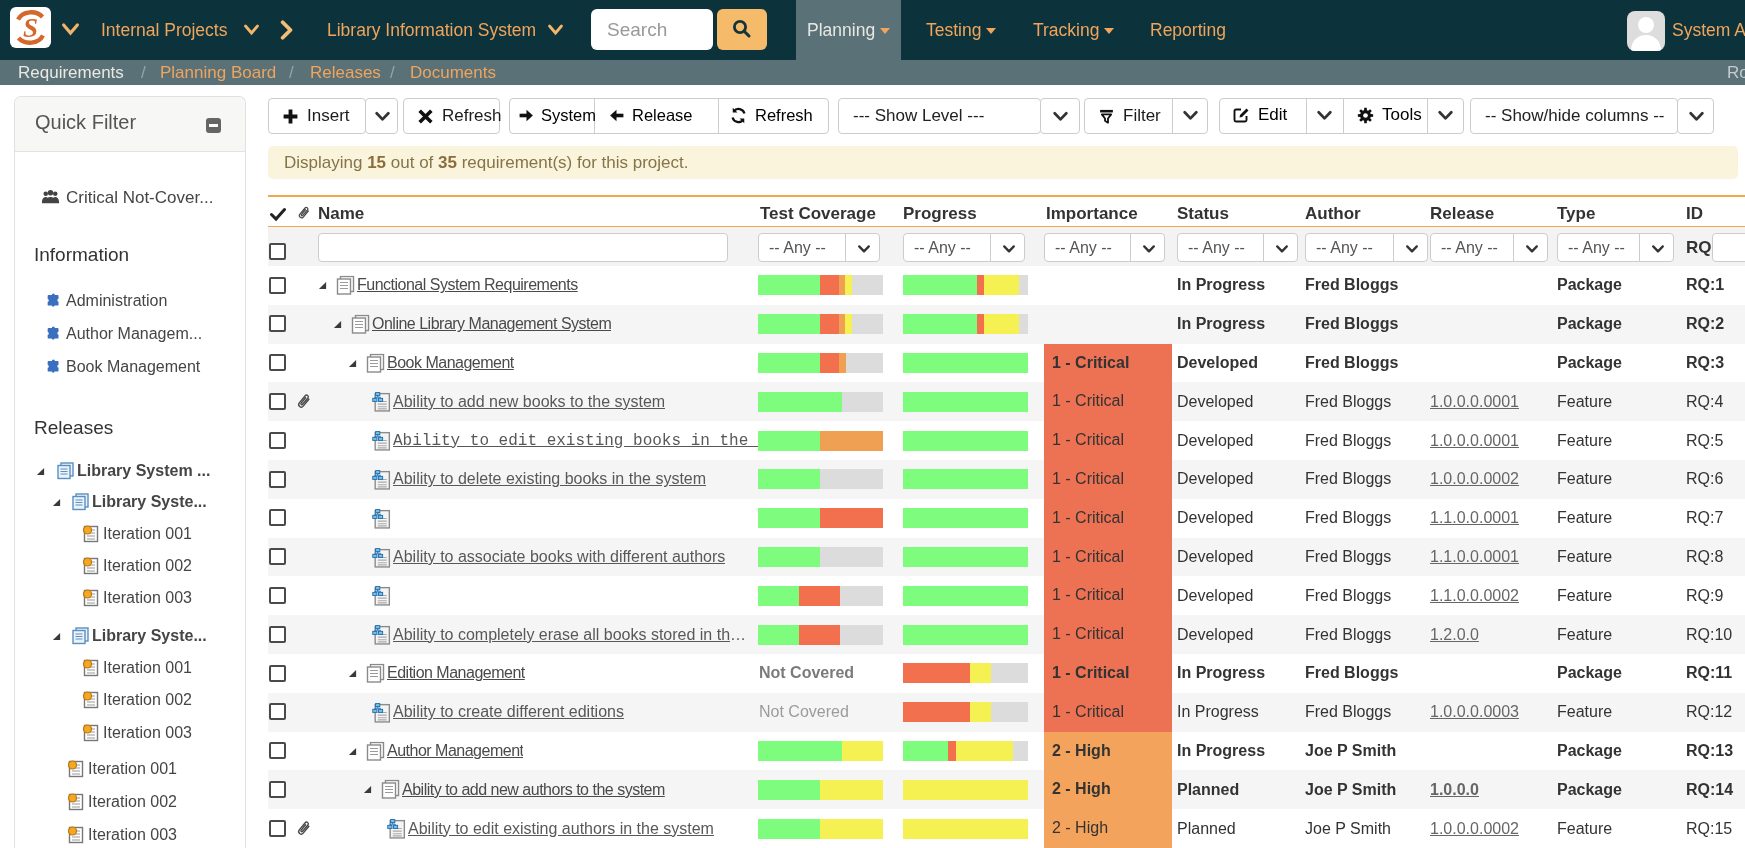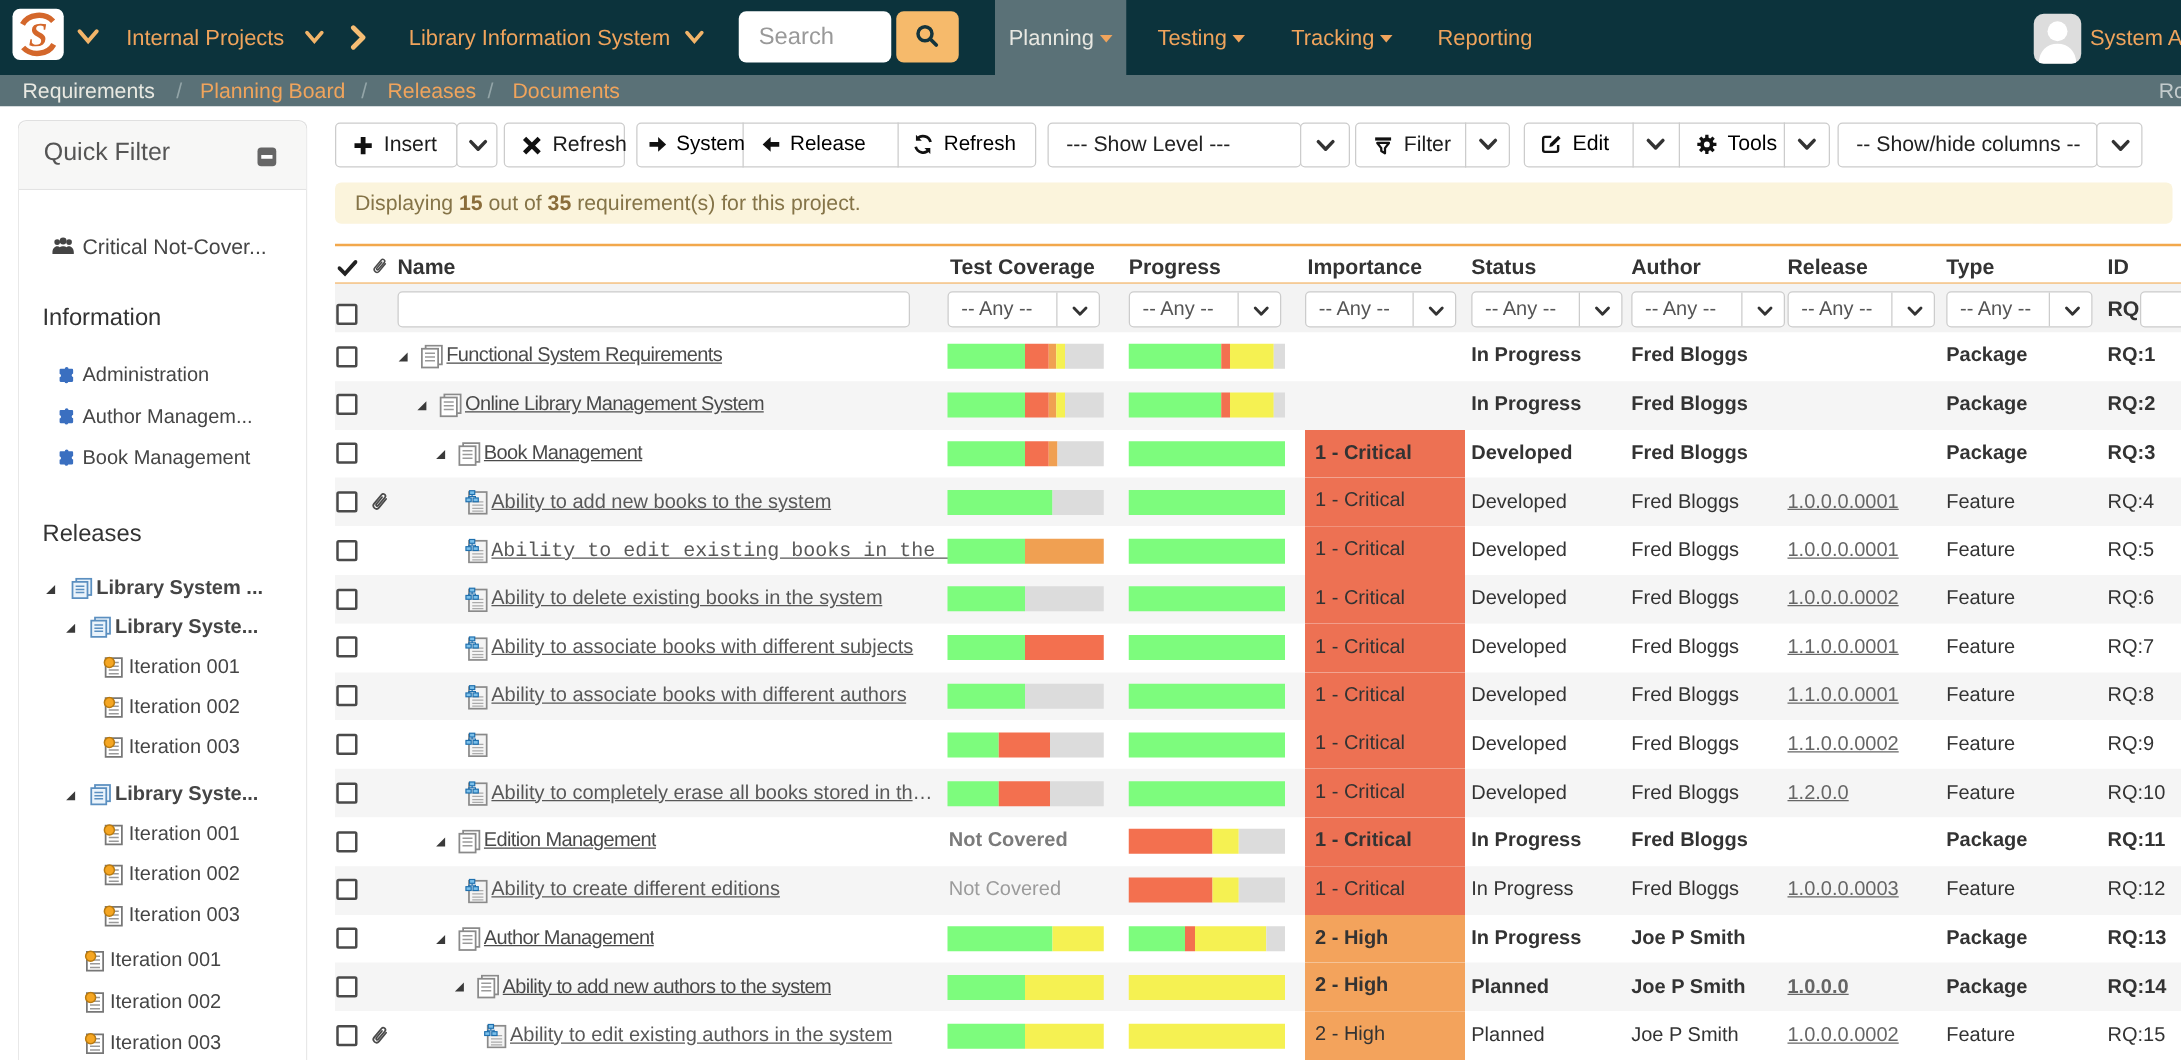--- a/index.html
+++ b/index.html
@@ -551,21 +551,20 @@
     <span class="txt" style="left:1305px;color:#333">Fred Bloggs</span>
     <a class="rel" style="left:1430px;">1.0.0.0.0002</a>
     <span class="txt" style="left:1557px;color:#333">Feature</span>
     <span class="txt" style="left:1686px;color:#333">RQ:6</span>
   </div>
 <div class="row" style="top:498.79999999999995px">
     <span class="cb"></span>
     <svg class="tico" style="left:371px" viewBox="0 0 20 20">
       <use href="#i-feat"></use>
     </svg>
-    <a class="nm" style="left:393px;">Ability to associate books with different subjects</a>
     <span class="bar" style="left:758px;top:9.4px">
       <i style="left:0px;width:62px;background:#7dfc7d"></i>
       <i style="left:62px;width:63px;background:#f3704f"></i>
     </span>
     <span class="bar" style="left:903px;top:9.4px">
       <i style="left:0px;width:125px;background:#7dfc7d"></i>
     </span>
     <span class="imp" style="background:#ed7153;">1 - Critical</span>
     <span class="txt" style="left:1177px;color:#333">Developed</span>
     <span class="txt" style="left:1305px;color:#333">Fred Bloggs</span>

